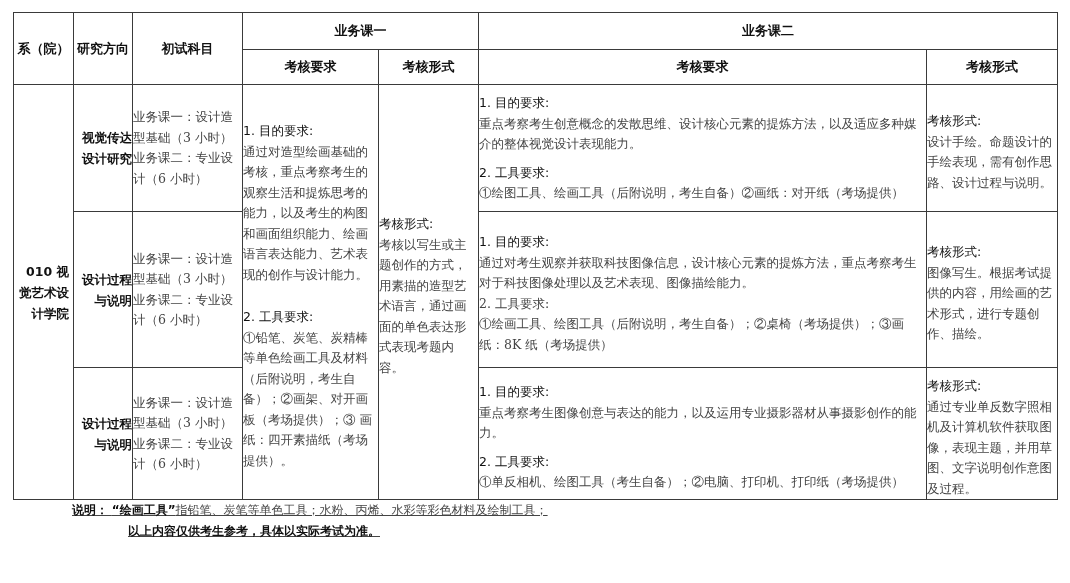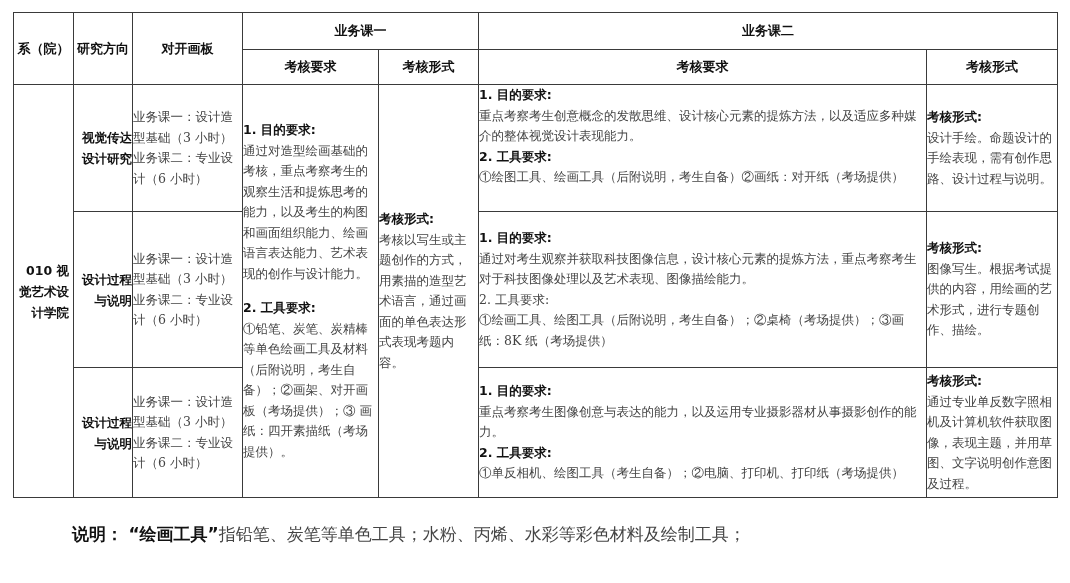--- a/index.html
+++ b/index.html
@@ -5,24 +5,24 @@
     html, body { margin: 0; padding: 0; background: #ffffff; }
     body { width: 1070px; height: 583px; position: relative; overflow: hidden;
            font-family: "DejaVu Serif", "Liberation Serif", serif; color: #333; }
     .grid { position: absolute; left: 13px; top: 12px; border-collapse: collapse; table-layout: fixed; }
     .grid td, .grid th { border: 1.5px solid #3a3a3a; padding: 0; vertical-align: middle; overflow: hidden; }
     .hdr { font-family: "DejaVu Sans", "Liberation Sans", sans-serif; font-weight: bold; font-size: 13px;
            color: #111; text-align: center; margin-left: 47px; }
     .bold-c { font-family: "DejaVu Sans", "Liberation Sans", sans-serif; font-weight: bold; font-size: 12.5px;
               color: #111; text-align: right; line-height: 21px; }
     .txt { font-size: 12.5px; line-height: 20.5px; color: #444; padding: 0 1px; }
-    .txt .b { font-family: "DejaVu Sans", "Liberation Sans", sans-serif; font-weight: bold; color: #111; display:block; }
+    .txt .b { font-family: "DejaVu Sans", "Liberation Sans", sans-serif; font-weight: normal; color: #111; display:block;margin-top:8px; }
     .txt .p { display: block; }
     .gap { display: block; height: 14px; }
-    .notes { position: absolute; left: 72px; top: 524px; font-size: 17px; line-height: 21px; color: #444; }
+    .notes { position: absolute; left: 72px; top: 500px; font-size: 12px; line-height: 21px; color: #444; text-decoration: underline; }
     .notes .b { font-family: "DejaVu Sans", "Liberation Sans", sans-serif; font-weight: bold; color: #111; }
     .notes .row2 { padding-left: 46px; }
     .notes .row3 { padding-left: 56px; }
   </style>
 </head>
 <body>
 
 <table class="grid">
   <colgroup>
     <col style="width:60px">
@@ -30,21 +30,21 @@
       <col style="width:110px">
     <col style="width:136px">
       <col style="width:100px">
       <col style="width:448px">
       <col style="width:131px">
   </colgroup>
   <tbody>
       <tr style="height:37px">
     <th rowspan="2" class="hdr">系（院）</th>
     <th rowspan="2" class="hdr">研究方向</th>
-    <th rowspan="2" class="hdr">对开画板</th>
+    <th rowspan="2" class="hdr">初试科目</th>
     <th colspan="2" class="hdr">业务课一</th>
     <th colspan="2" class="hdr">业务课二</th>
   </tr>
   <tr style="height:35px">
     <th class="hdr">考核要求</th>
     <th class="hdr">考核形式</th>
     <th class="hdr">考核要求</th>
     <th class="hdr">考核形式</th>
   </tr>
 
@@ -119,13 +119,16 @@
     </td>
   </tr>
 </tbody>
   </table>
 
 <div class="notes">
   <div>
     <span class="b">说明：</span>
     <span class="b">“绘画工具”</span><span>指铅笔、炭笔等单色工具；水粉、丙烯、水彩等彩色材料及绘制工具；</span>
   </div>
+  <div class="row3">
+    <span class="b">以上内容仅供考生参考，具体以实际考试为准。</span>
+  </div>
 </div>
 
 </body></html>

